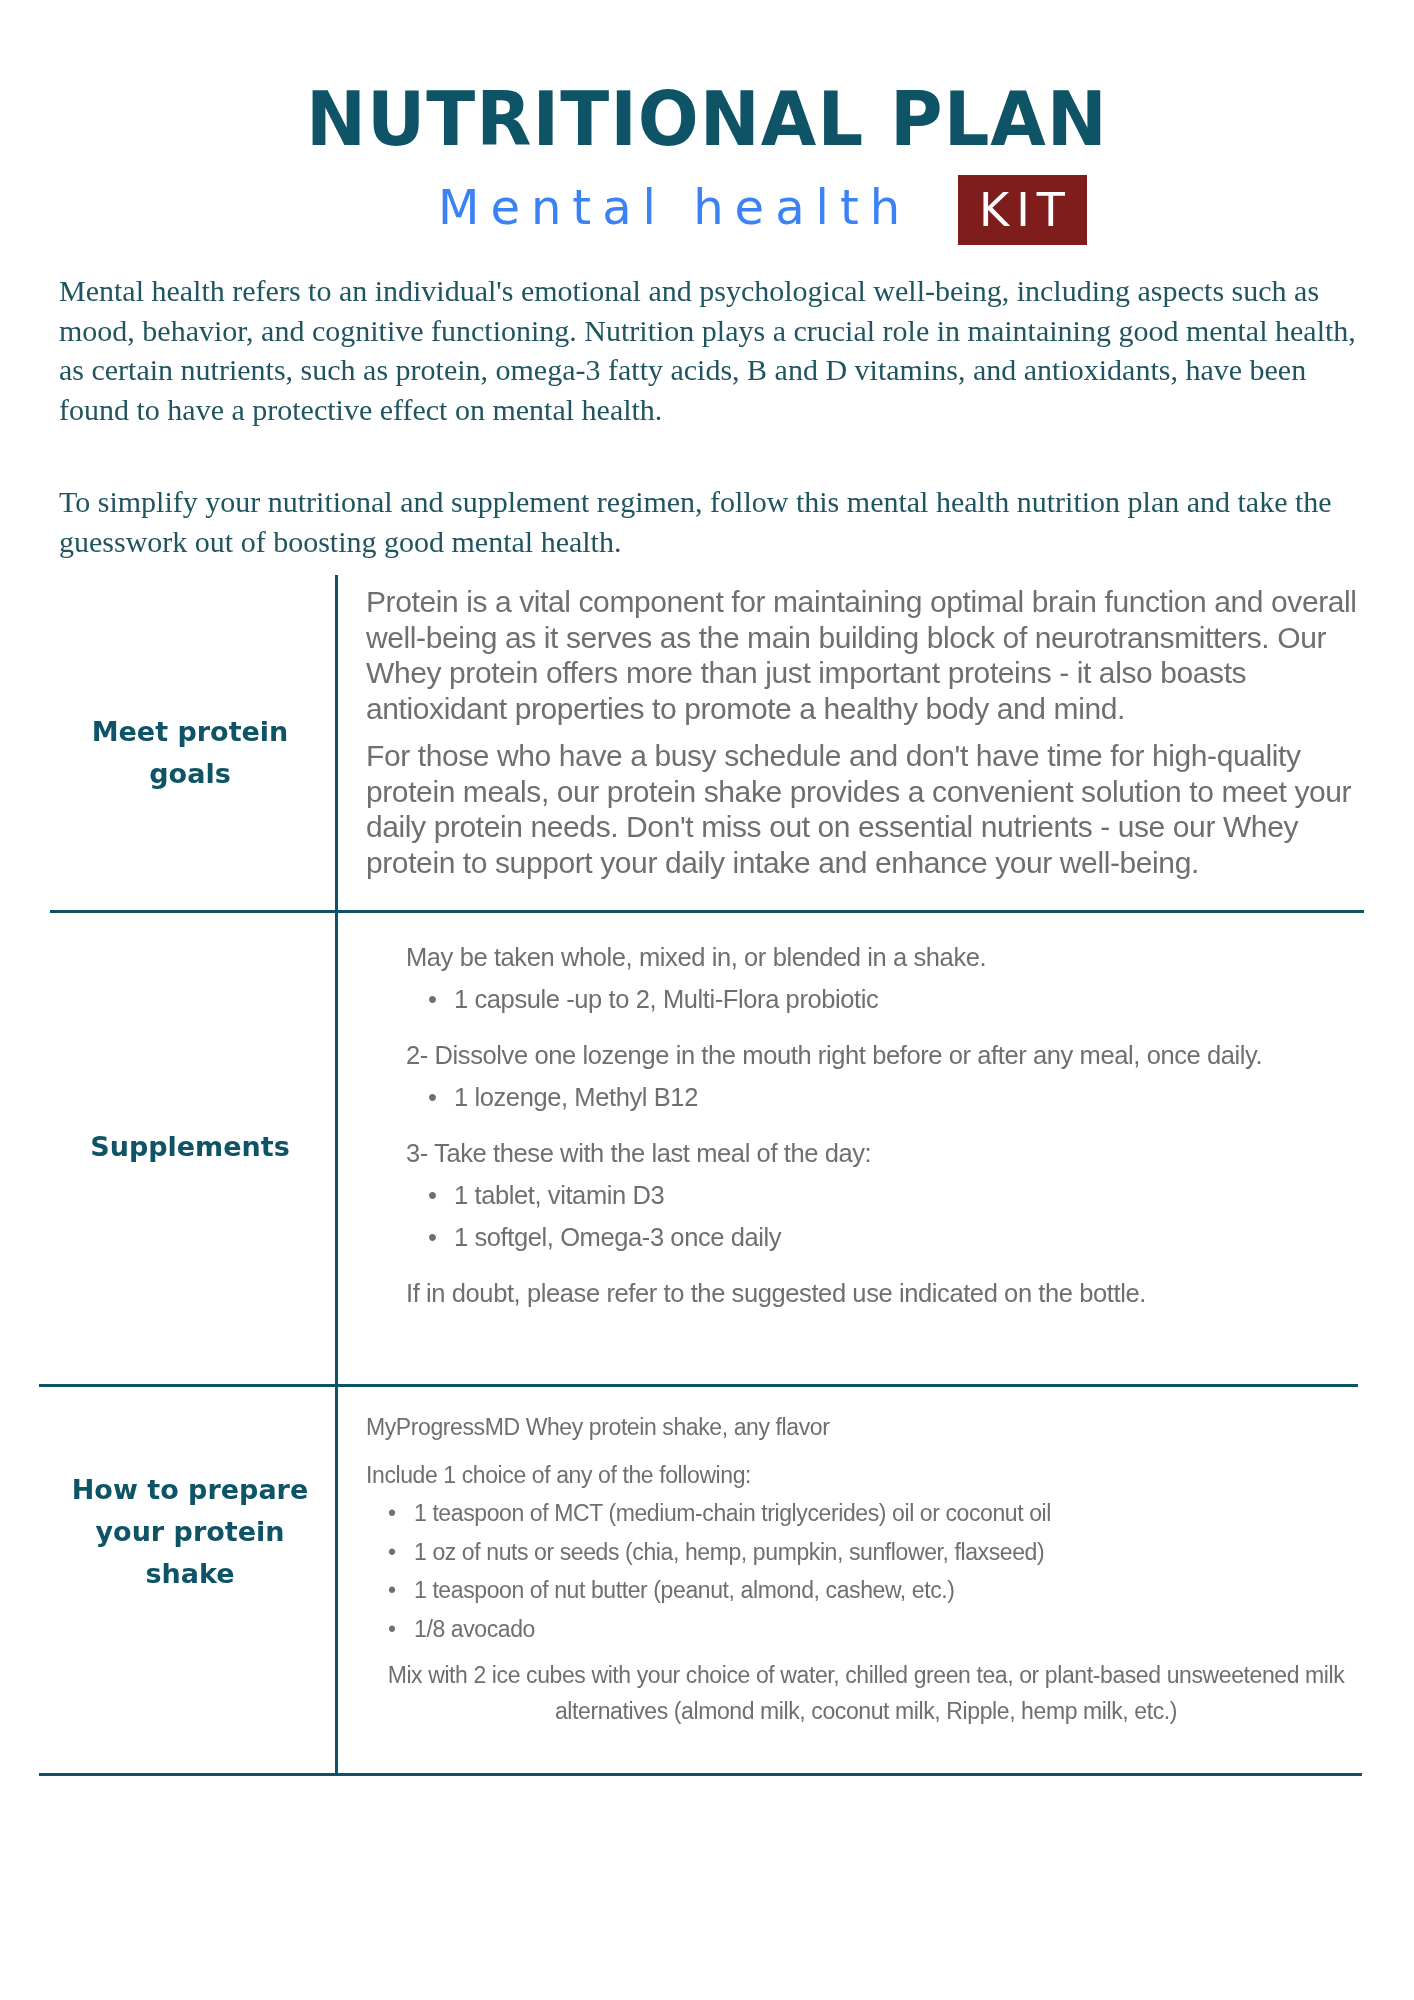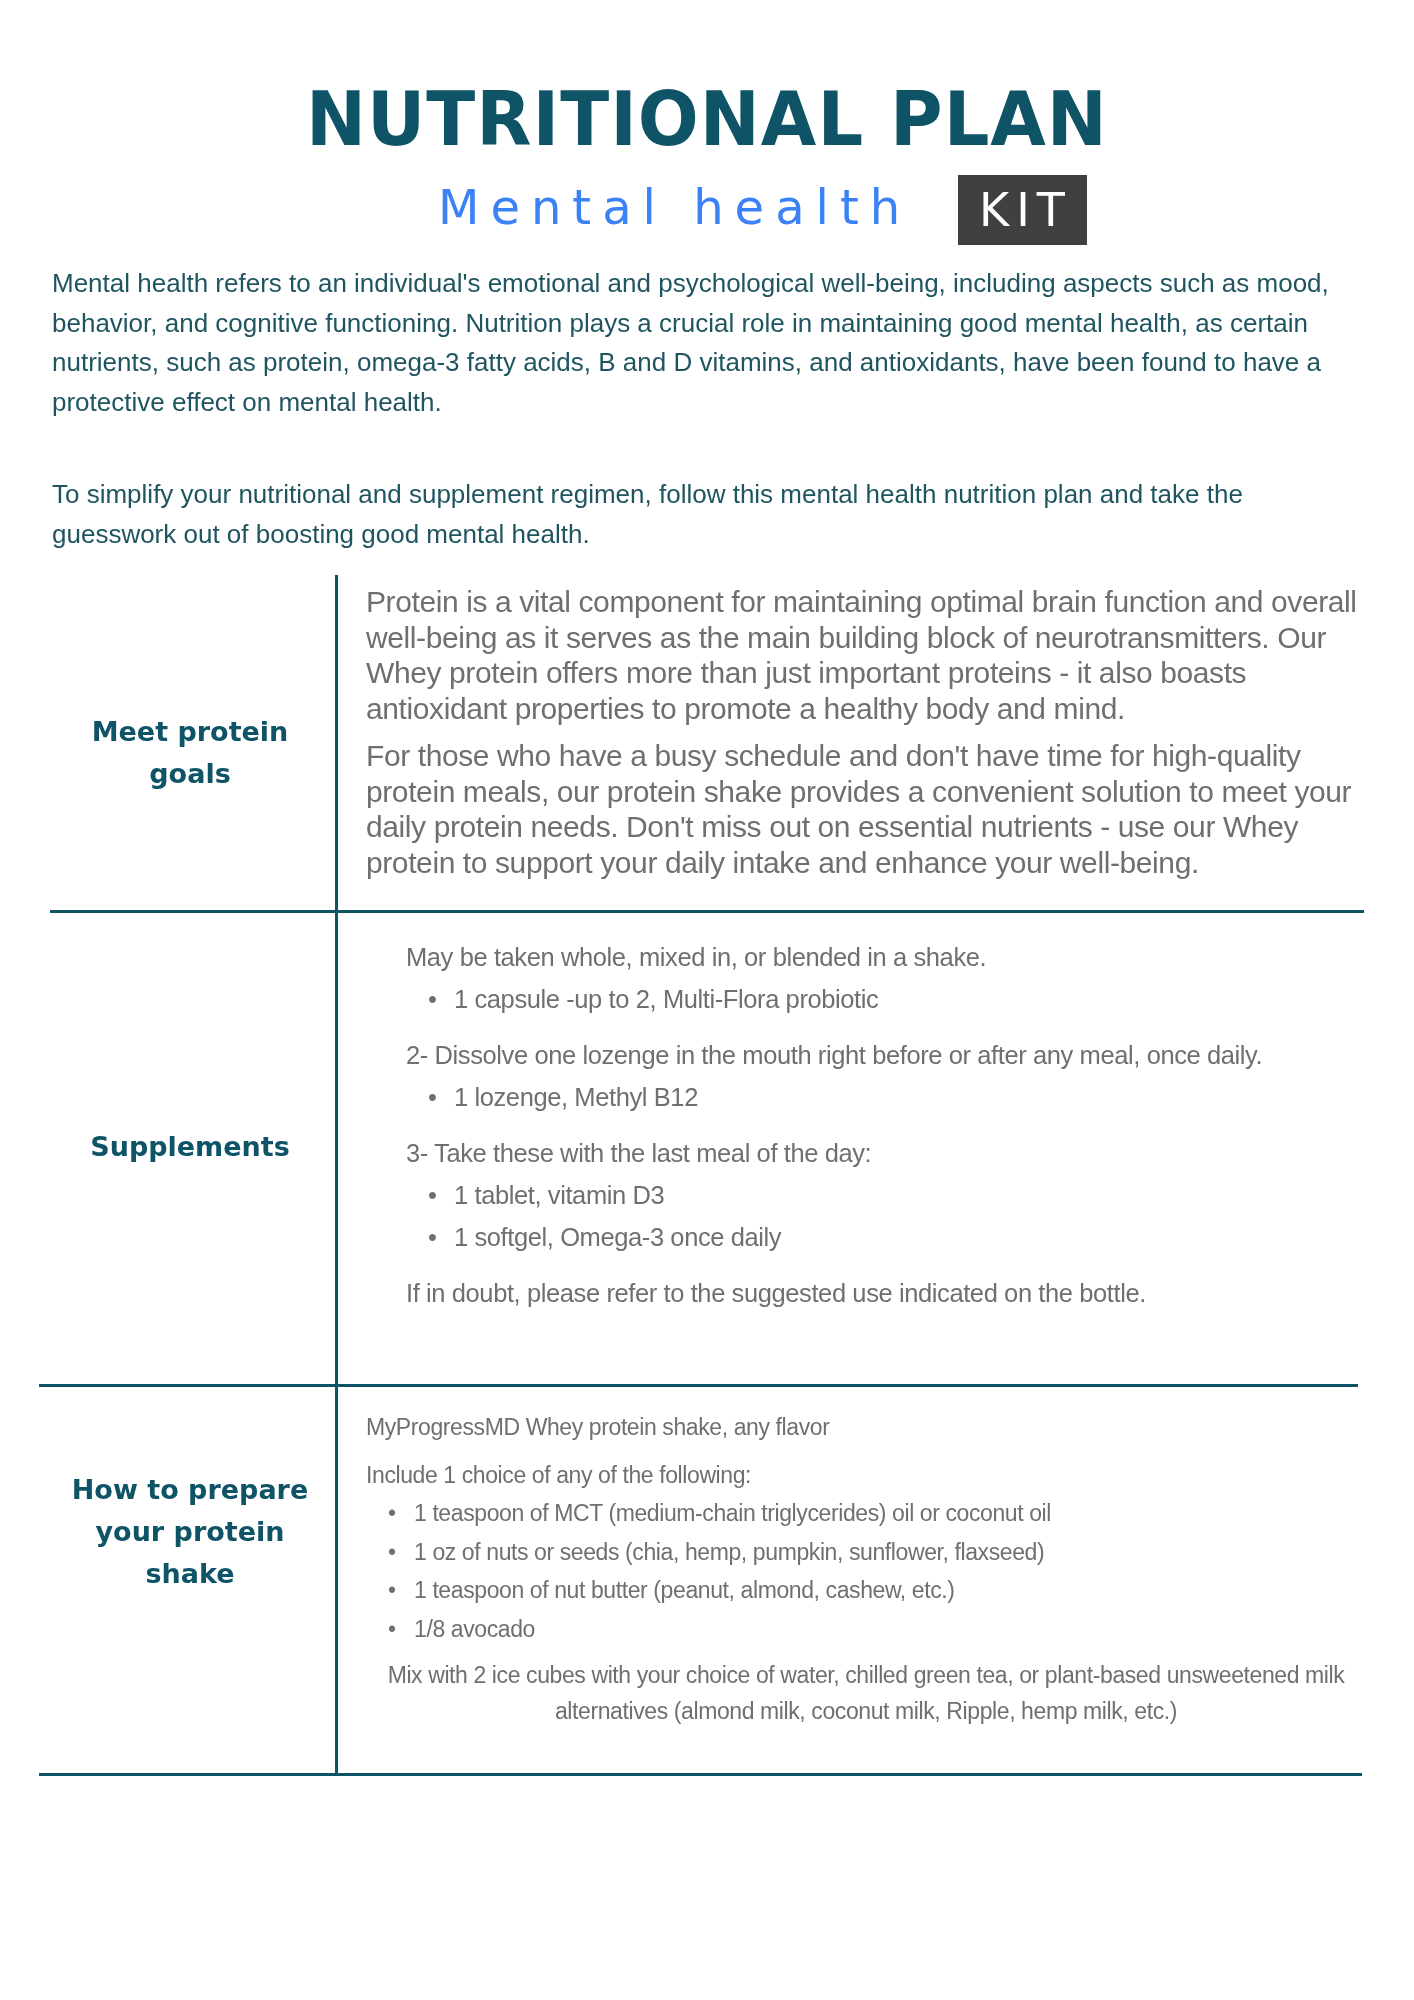--- a/index.html
+++ b/index.html
@@ -38,38 +38,38 @@
       letter-spacing: 11px;
       color: #3b82f6;
       line-height: 70px;
     }
     .kit {
       position: absolute;
       left: 958px;
       top: 175px;
       width: 129px;
       height: 70px;
-      background: #404040;
+      background: #7f1d1d;
       color: #ffffff;
       font-family: "DejaVu Sans", sans-serif;
       font-size: 46px;
       letter-spacing: 7px;
       line-height: 70px;
       text-align: center;
       text-indent: 6px;
     }
     .intro {
       position: absolute;
       left: 52px;
       width: 1320px;
-      font-family: Liberation Sans, sans-serif;
-      font-size: 26px;
+      font-family: Liberation Serif, serif;
+      font-size: 30px;
       line-height: 39.5px;
       color: #1f5560;
-      margin: 0;
+      margin: 7px;
     }
     .intro-1 { top: 264px; }
     .intro-2 { top: 475px; }
 
     .vline {
       position: absolute;
       left: 335px;
       top: 575px;
       width: 3px;
       height: 1201px;

